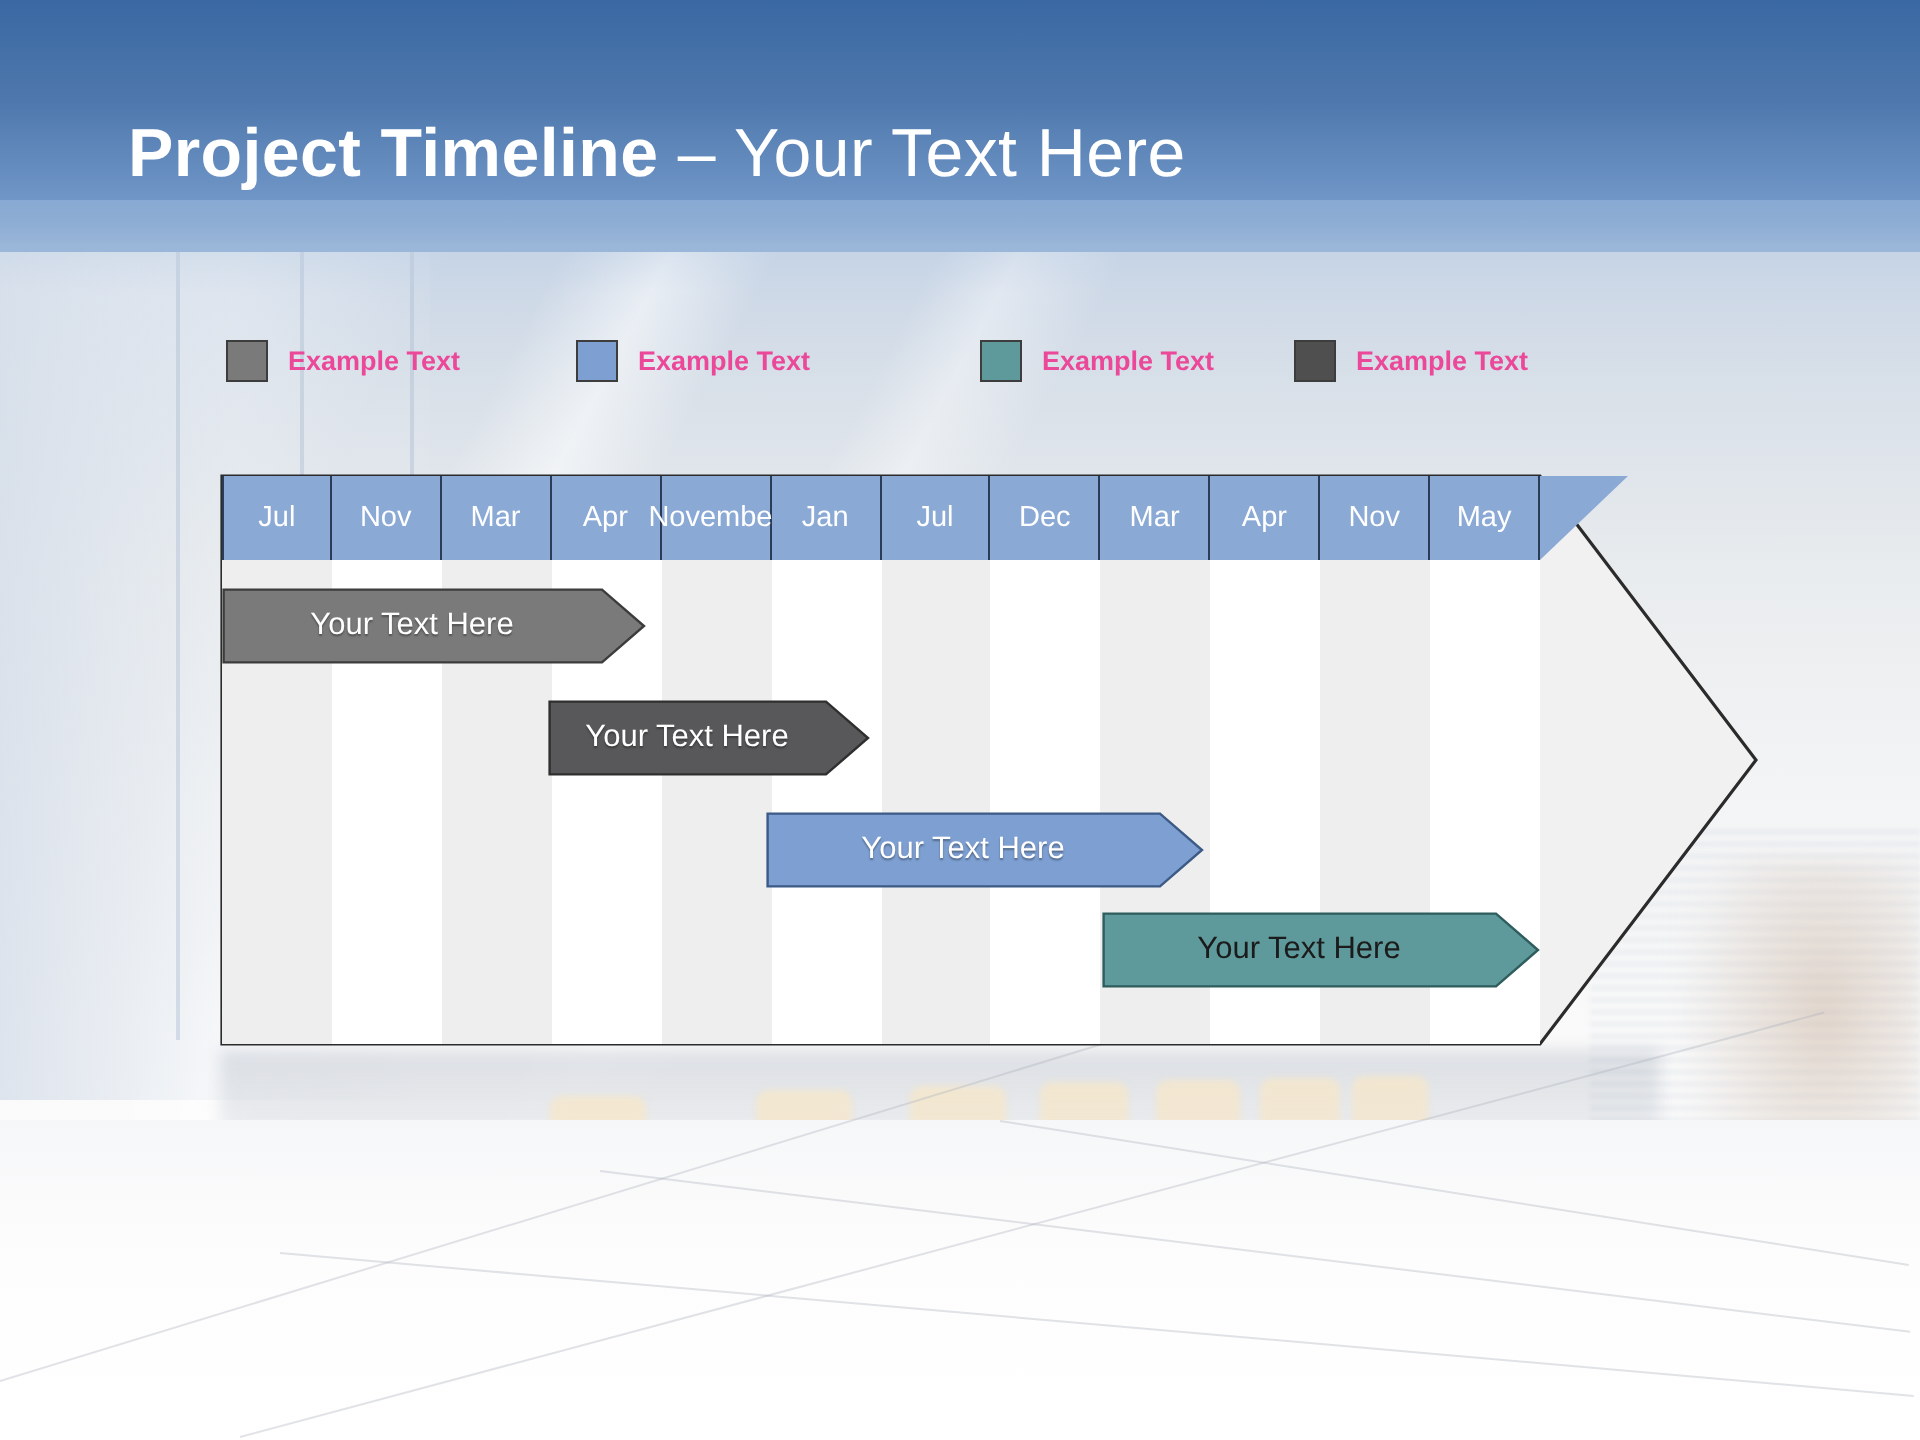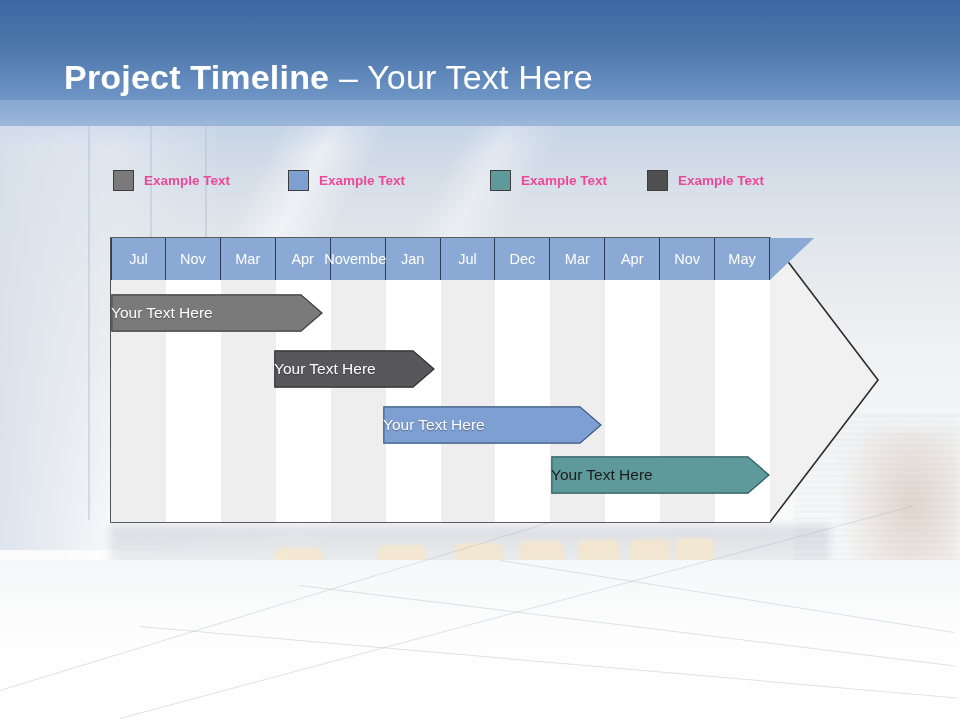--- a/index.html
+++ b/index.html
@@ -203,20 +203,21 @@
   .task-bar {
     position: absolute;
     height: 38px;
     display: flex;
     align-items: center;
   }
   .task-bar svg { position: absolute; left: 0; top: 0; }
   .task-label {
     position: relative;
     width: 100%;
+    text-align: center;
     font-size: 15.5px;
     padding-right: 22px;
     box-sizing: border-box;
     white-space: nowrap;
     z-index: 2;
   }
   .task-label.light { color: #ffffff; text-shadow: 0 1px 1px rgba(0,0,0,0.35); }
   .task-label.dark  { color: #1b1b1b; }
 </style>
 </head>

